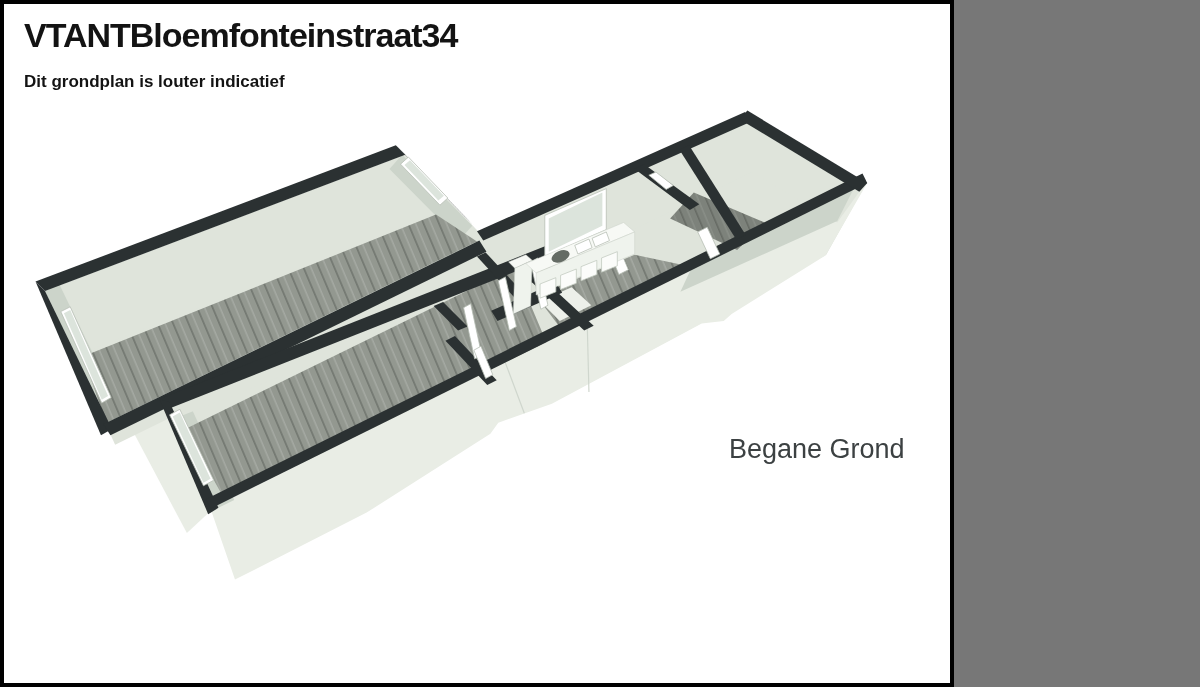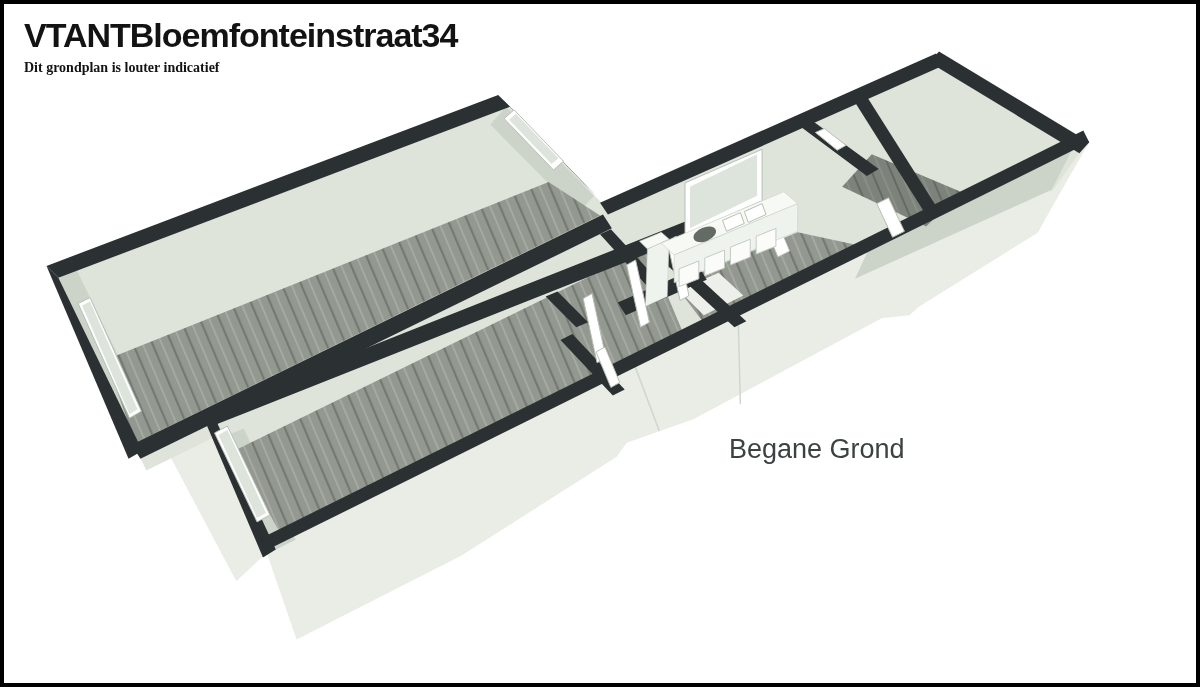--- a/index.html
+++ b/index.html
@@ -1,36 +1,35 @@
 <!DOCTYPE html>
 <html style="--background: #ffffff; --border: #000000; --title-text: #131313; --label-text: #3c4142; --wall-top: #2b3132; --wall-exterior: #e9ede5; --wall-interior: #dfe4db; --wall-shaded: #ccd4ca; --floor-wood: #939890; --floor-dark: #7d827b; --bath-floor: #edf0ea; --counter: #f7f9f5; --counter-front: #eff3ed; --window-glass: #dce4dc; --sink: #646b64;"><head>
 <meta charset="utf-8">
 <style>
   html,body{margin:0;padding:0;background:#777;}
   #stage{
     position:relative;
-    width:1200px;height:687px;
+    width:954px;height:687px;
     box-sizing:border-box;
     background:var(--background,#fff);
     border:4px solid var(--border,#000);
     overflow:hidden;
     font-family:"Liberation Sans", sans-serif;
   }
   #plan-svg{position:absolute;left:0;top:0;width:100%;height:100%;}
   .hdr{position:absolute;left:20px;z-index:5;}
   #title{
     top:12px;
     font-size:34px;font-weight:bold;color:var(--title-text,#131313);
     letter-spacing:-1px;white-space:nowrap;
   }
   #subtitle{
-    top:56px;
-    font-size:14px;font-weight:bold;color:var(--title-text,#131313);
+    top:68px;
+    font-size:17px;font-weight:bold;color:var(--title-text,#131313);
     white-space:nowrap;
-    font-family:Liberation Serif, serif;
   }
   #floor-label{
     position:absolute;left:725px;top:430px;z-index:5;
     font-size:27px;font-weight:normal;color:var(--label-text,#3c4142);
     white-space:nowrap;
   }
   
   .cap        {fill:var(--wall-top,#2b3132);}
   .ext        {fill:var(--wall-exterior,#e9ede5);}
   .int        {fill:var(--wall-interior,#dfe4db);}

